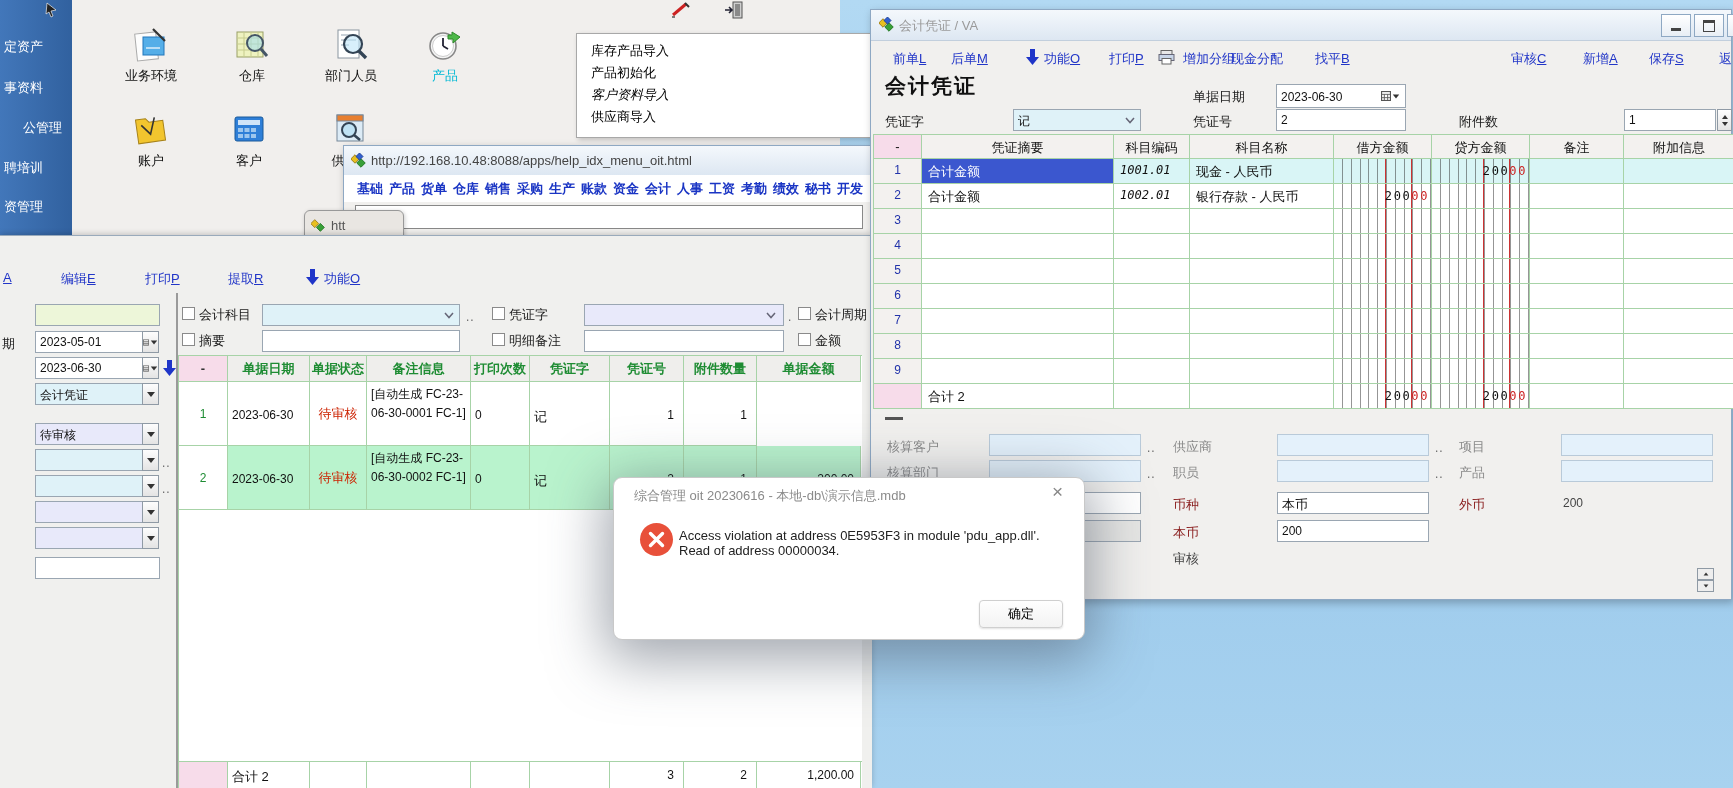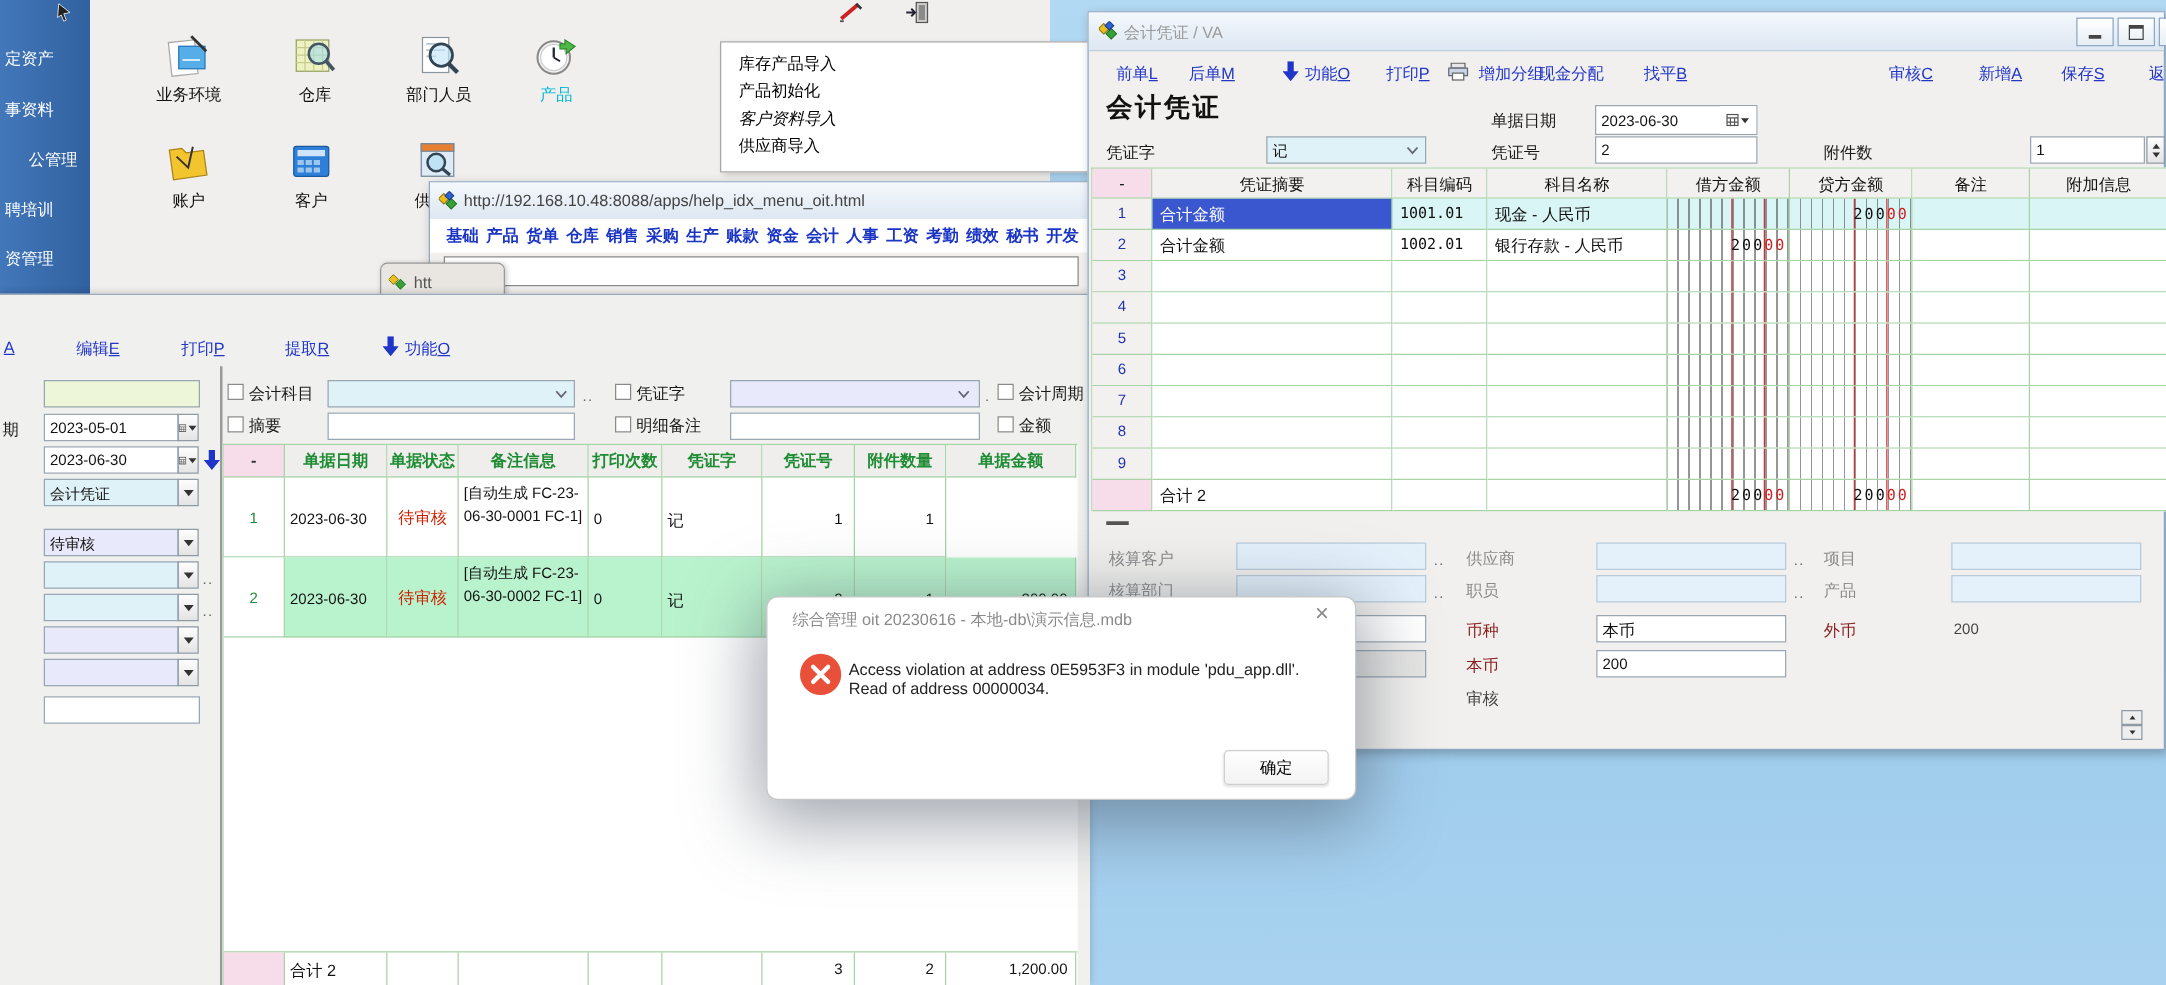--- a/index.html
+++ b/index.html
@@ -39,21 +39,21 @@
   
   .vgrid{position:absolute;left:2px;top:124px;width:860px;border-left:1px solid #a7d3a7;border-top:1px solid #a7d3a7;background:#fff;}
   .vrow{display:flex;}
   .vc{box-sizing:border-box;border-right:1px solid #a7d3a7;border-bottom:1px solid #a7d3a7;font-size:13px;color:#111;overflow:hidden;white-space:nowrap;height:25px;padding:4px 0 0 6px;background:#fff;}
   .vh{height:24px;background:#f3f1ef;color:#111;text-align:center;padding:4px 0 0 0;}
   .vh.pink{background:#f7dcea;}
   .vn{background:#f3f1ef;color:#2233aa;text-align:center;font-size:12px;padding-left:0;}
   .vw0{width:48px;} .vw1{width:192px;} .vw2{width:76px;} .vw3{width:144px;} .vw4{width:98px;} .vw5{width:98px;} .vw6{width:94px;} .vw7{width:110px;border-right:none;}
   .hi{background:#d9f5f6;}
   .sel{background:#3b57cf;color:#fff;}
-  .mono{font-family:"DejaVu Sans Mono","Liberation Mono",monospace;font-size:12px;}
+  .mono{font-family:"DejaVu Sans Mono","Liberation Mono",monospace;font-size:12px;font-style:italic;}
   .amt{position:relative;text-align:right;padding:5px 2px 0 0;font-family:"DejaVu Sans Mono","Liberation Mono",monospace;font-size:12px;letter-spacing:1.6px;
     background-image:linear-gradient(#cc3333,#cc3333),linear-gradient(#cc3333,#cc3333),repeating-linear-gradient(to left,rgba(45,45,45,.5) 0 1px,transparent 1px 8.8px);
     background-repeat:no-repeat,no-repeat,repeat;
     background-size:1px 100%,1px 100%,auto auto;
     background-position:calc(100% - 19px) 0,calc(100% - 45px) 0,0 0;}
   .amt .r{color:#cc2222;}
   
   .icolabel{position:absolute;font-size:13px;color:#111;text-align:center;width:90px;}
   .menu-item{font-weight:700;font-size:13px;color:#1a35c4;cursor:pointer;}
   .sideitem{position:absolute;left:4px;color:#fff;font-size:13px;white-space:nowrap;cursor:pointer;}

